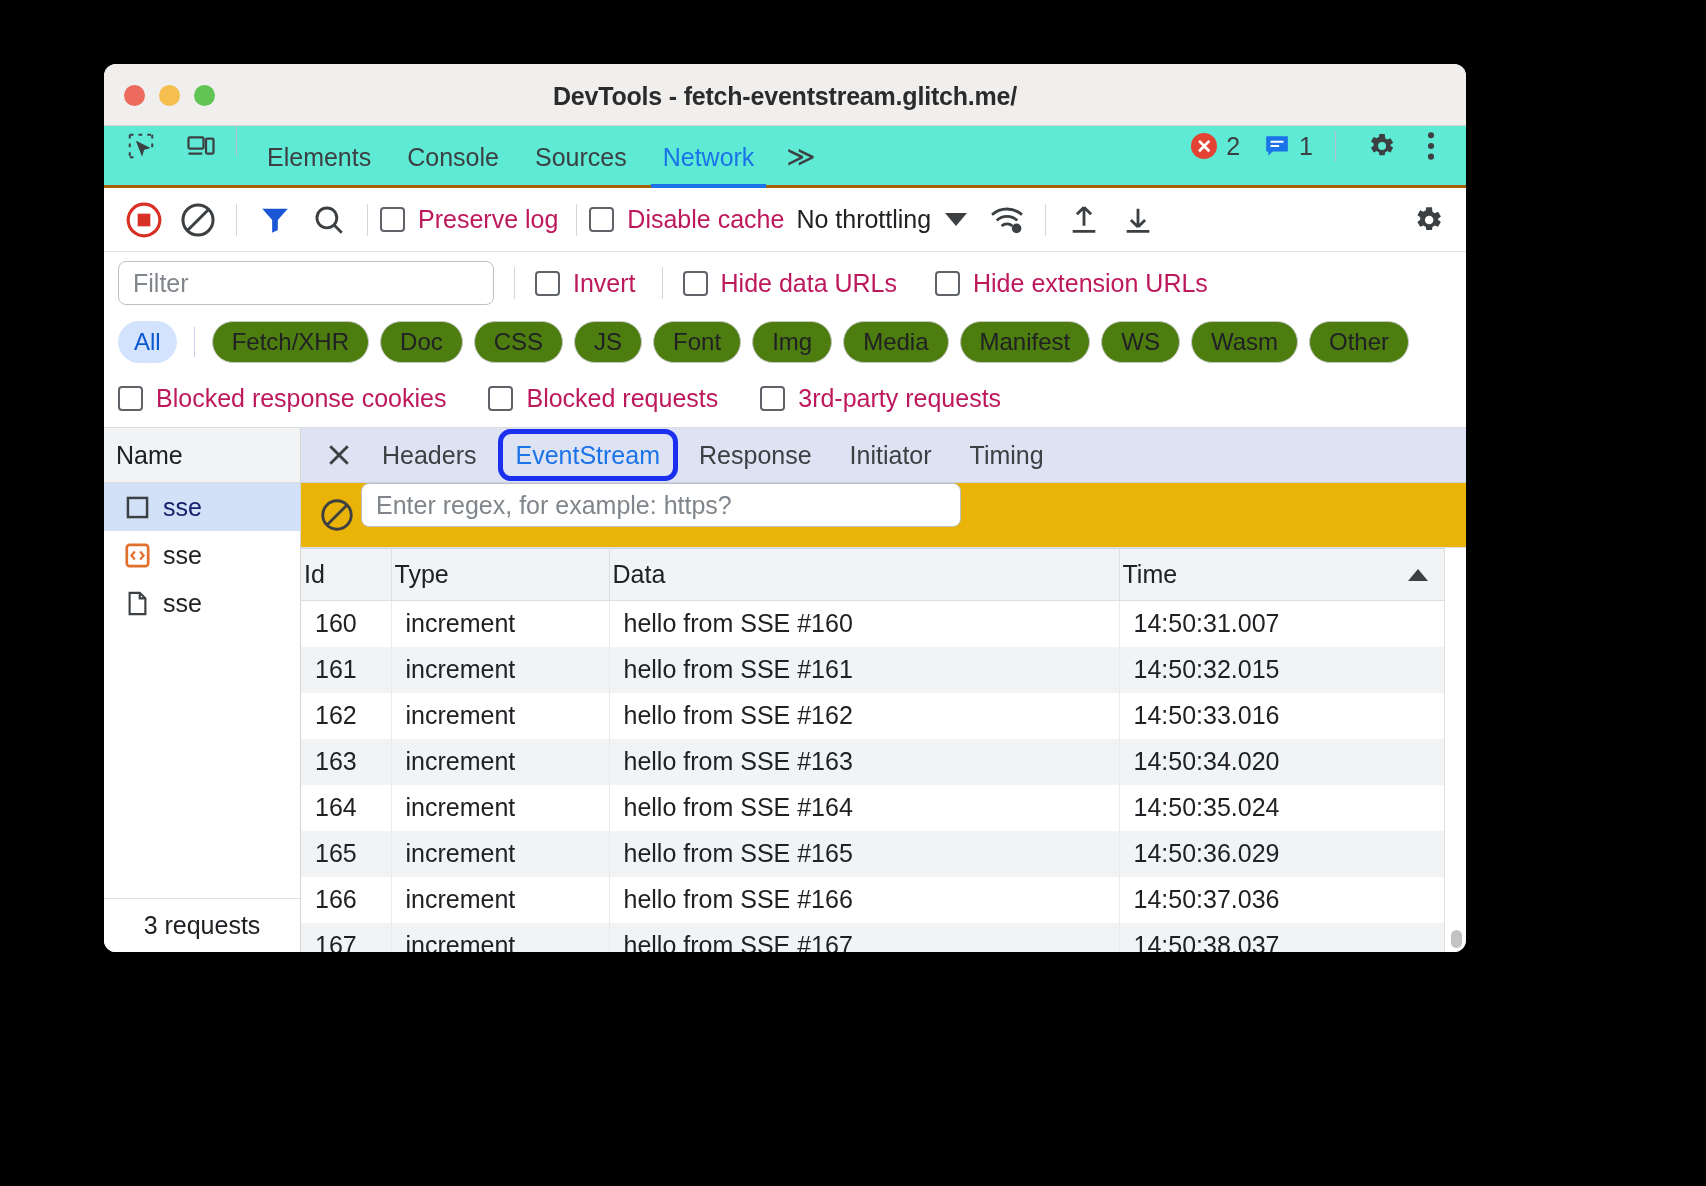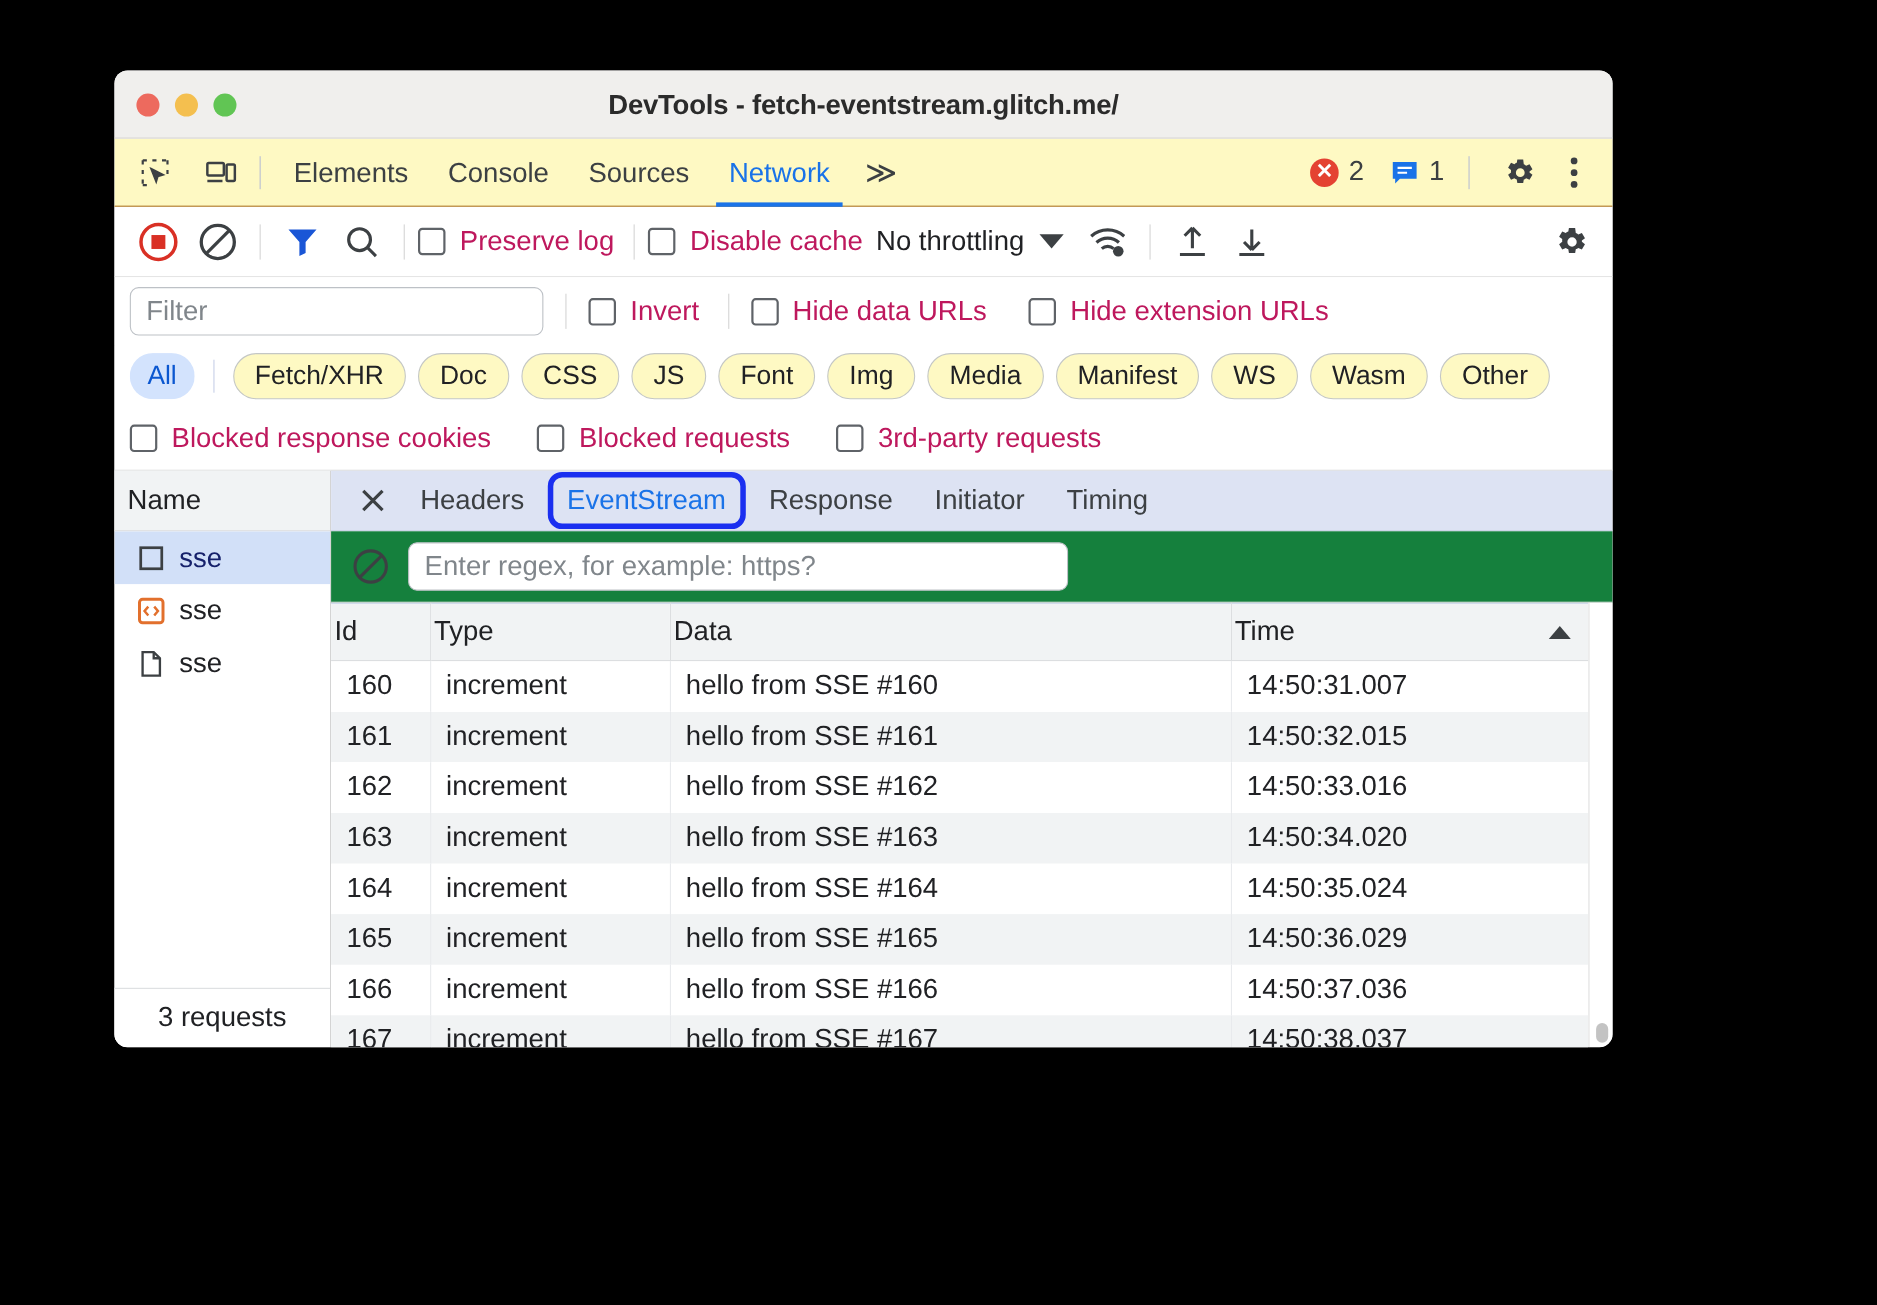--- a/index.html
+++ b/index.html
@@ -45,25 +45,25 @@
     text-align: center;
     font-size: 25px;
     font-weight: bold;
     color: #2b2b2b;
     letter-spacing: -0.2px;
   }
 
   
   #tabbar {
     height: 62px;
-    background: #fef9c3;
+    background: #5eead4;
     display: flex;
-    align-items: center;
-    flex: 0 0 auto;
-    border-bottom: 1px solid #a16207;
+    align-items: flex-start;
+    flex: 0 0 auto;
+    border-bottom: 3px solid #a16207;
   }
   .tb-icon {
     width: 46px; height: 40px;
     display: flex; align-items: center; justify-content: center;
     margin-left: 14px;
     color: #3c4043;
   }
   .tb-sep {
     width: 1px; height: 30px; background: #b8bfd3; margin: 0 12px;
   }
@@ -171,21 +171,21 @@
   }
   .pill {
     height: 42px;
     border: 1px solid #c4c7c5;
     border-radius: 21px;
     padding: 0 19px;
     display: flex; align-items: center;
     font-size: 24px;
     color: #202124;
     white-space: nowrap;
-    background: #fef9c3;
+    background: #4d7c0f;
   }
   .pill.active {
     background: #d3e3fd;
     border-color: transparent;
     color: #0b57d0;
     padding: 0 15px;
   }
   .pill-sep { width: 1px; height: 30px; background: #c7d0e8; margin: 0 6px; }
 
   
@@ -275,24 +275,24 @@
     color: #1a73e8;
     border: 5px solid #1a2ff0;
     border-radius: 13px;
     padding: 0 13px;
     height: 52px;
     background: #dde3f3;
   }
 
   #regexbar {
     height: 65px;
-    display: flex; align-items: center;
-    gap: 16px;
+    display: flex; 
+    gap: 6px;
     padding-left: 18px; padding-right: 18px;
-    background: #15803d;
+    background: #eab308;
     flex: 0 0 auto;
     border-bottom: 1px solid #e0e0e0;
   }
   #regex-input {
     flex: 1 1 auto;
     max-width: 600px;
     height: 44px;
     border: 1px solid #bdc1c6;
     border-radius: 8px;
     font-size: 25px;

